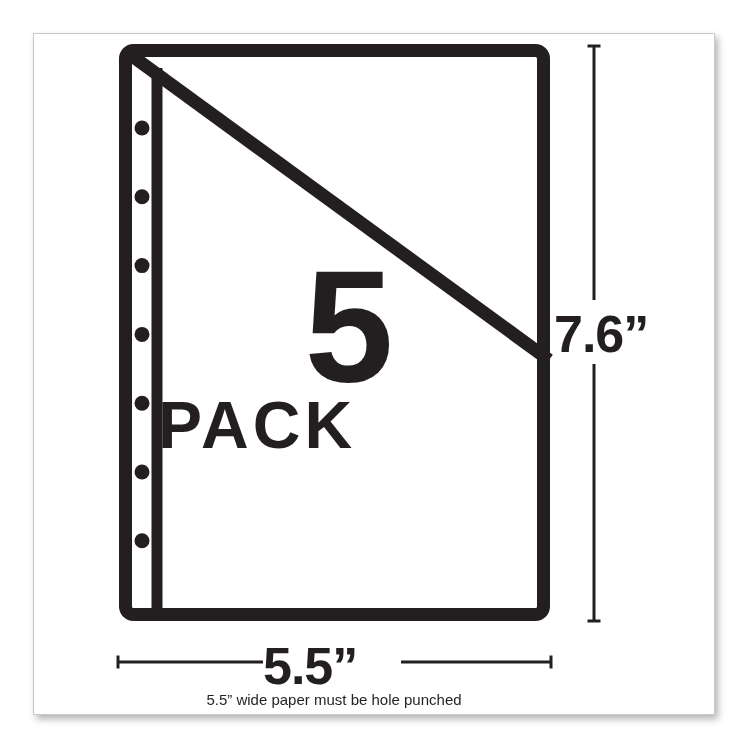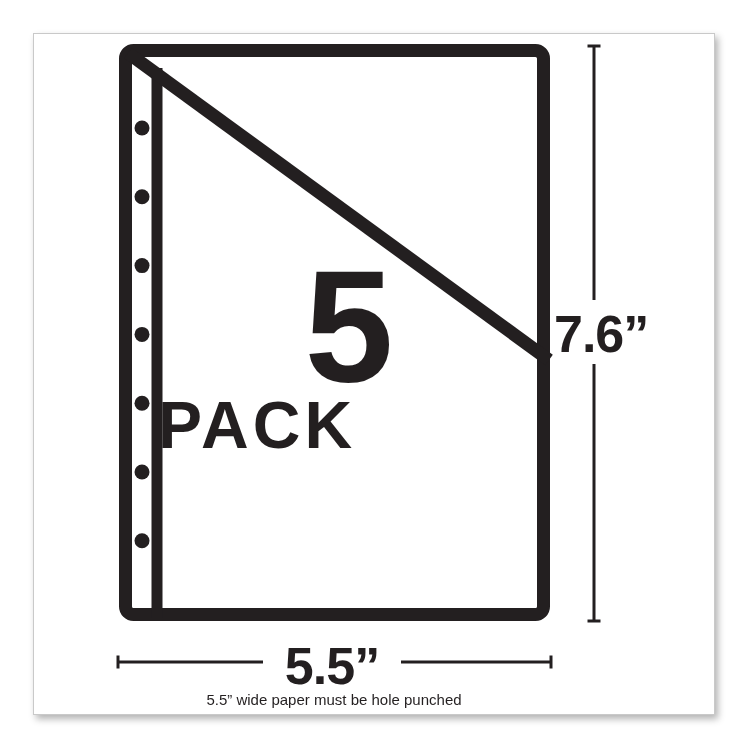--- a/index.html
+++ b/index.html
@@ -30,21 +30,21 @@
     text-align:left;font-size:66px;font-weight:700;line-height:1;
     letter-spacing:4px;color:var(--ink);
   }
   .height-label{
     position:absolute;left:520px;top:274px;
     font-size:52px;font-weight:700;line-height:1;letter-spacing:-1px;color:var(--ink);
     white-space:nowrap;
   }
   .width-label{
     position:absolute;left:229px;top:606px;width:138px;
-    text-align:center;font-size:52px;font-weight:700;line-height:1;
+    text-align:left;font-size:52px;font-weight:700;line-height:1;
     letter-spacing:-1px;color:var(--ink);
   }
   .caption{
     position:absolute;left:9px;top:658px;width:582px;
     text-align:center;font-size:15px;font-weight:400;line-height:1.1;
     color:var(--ink);
   }
 </style>
 </head>
 <body>

